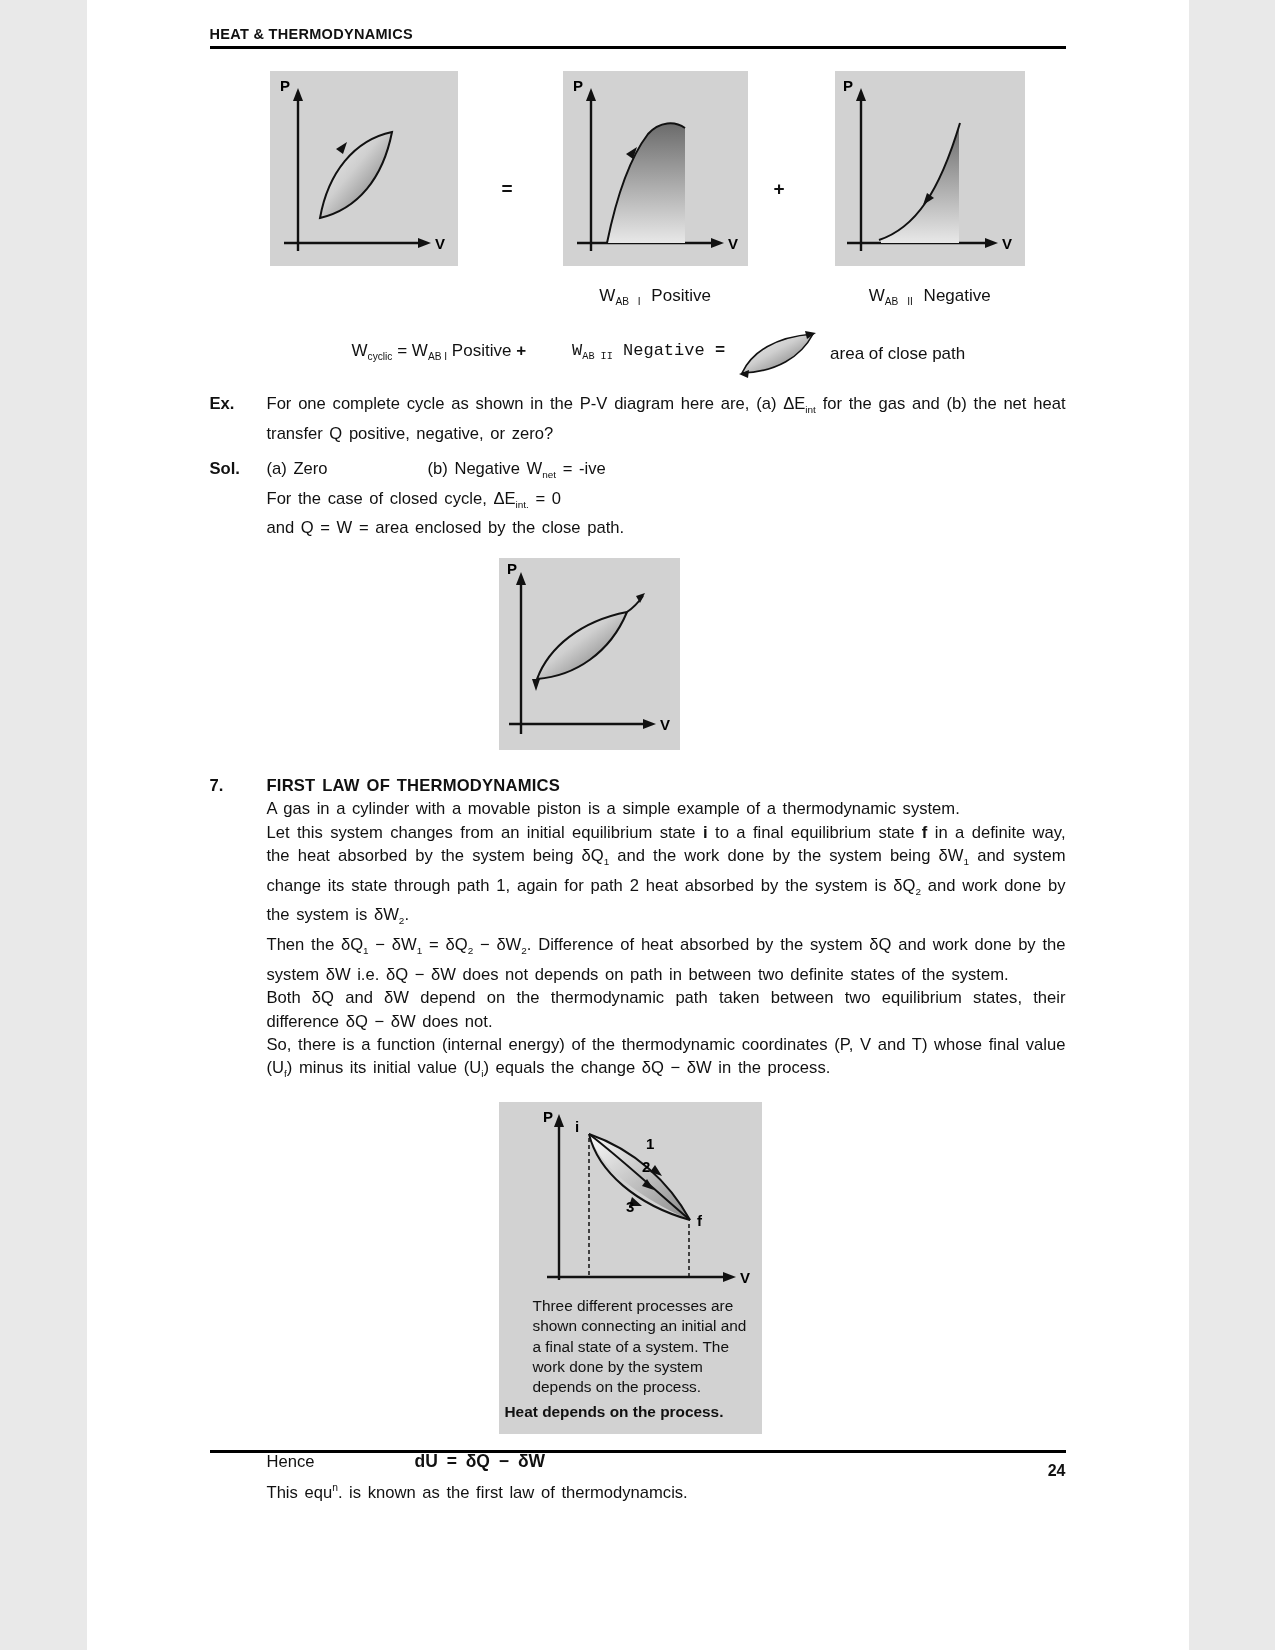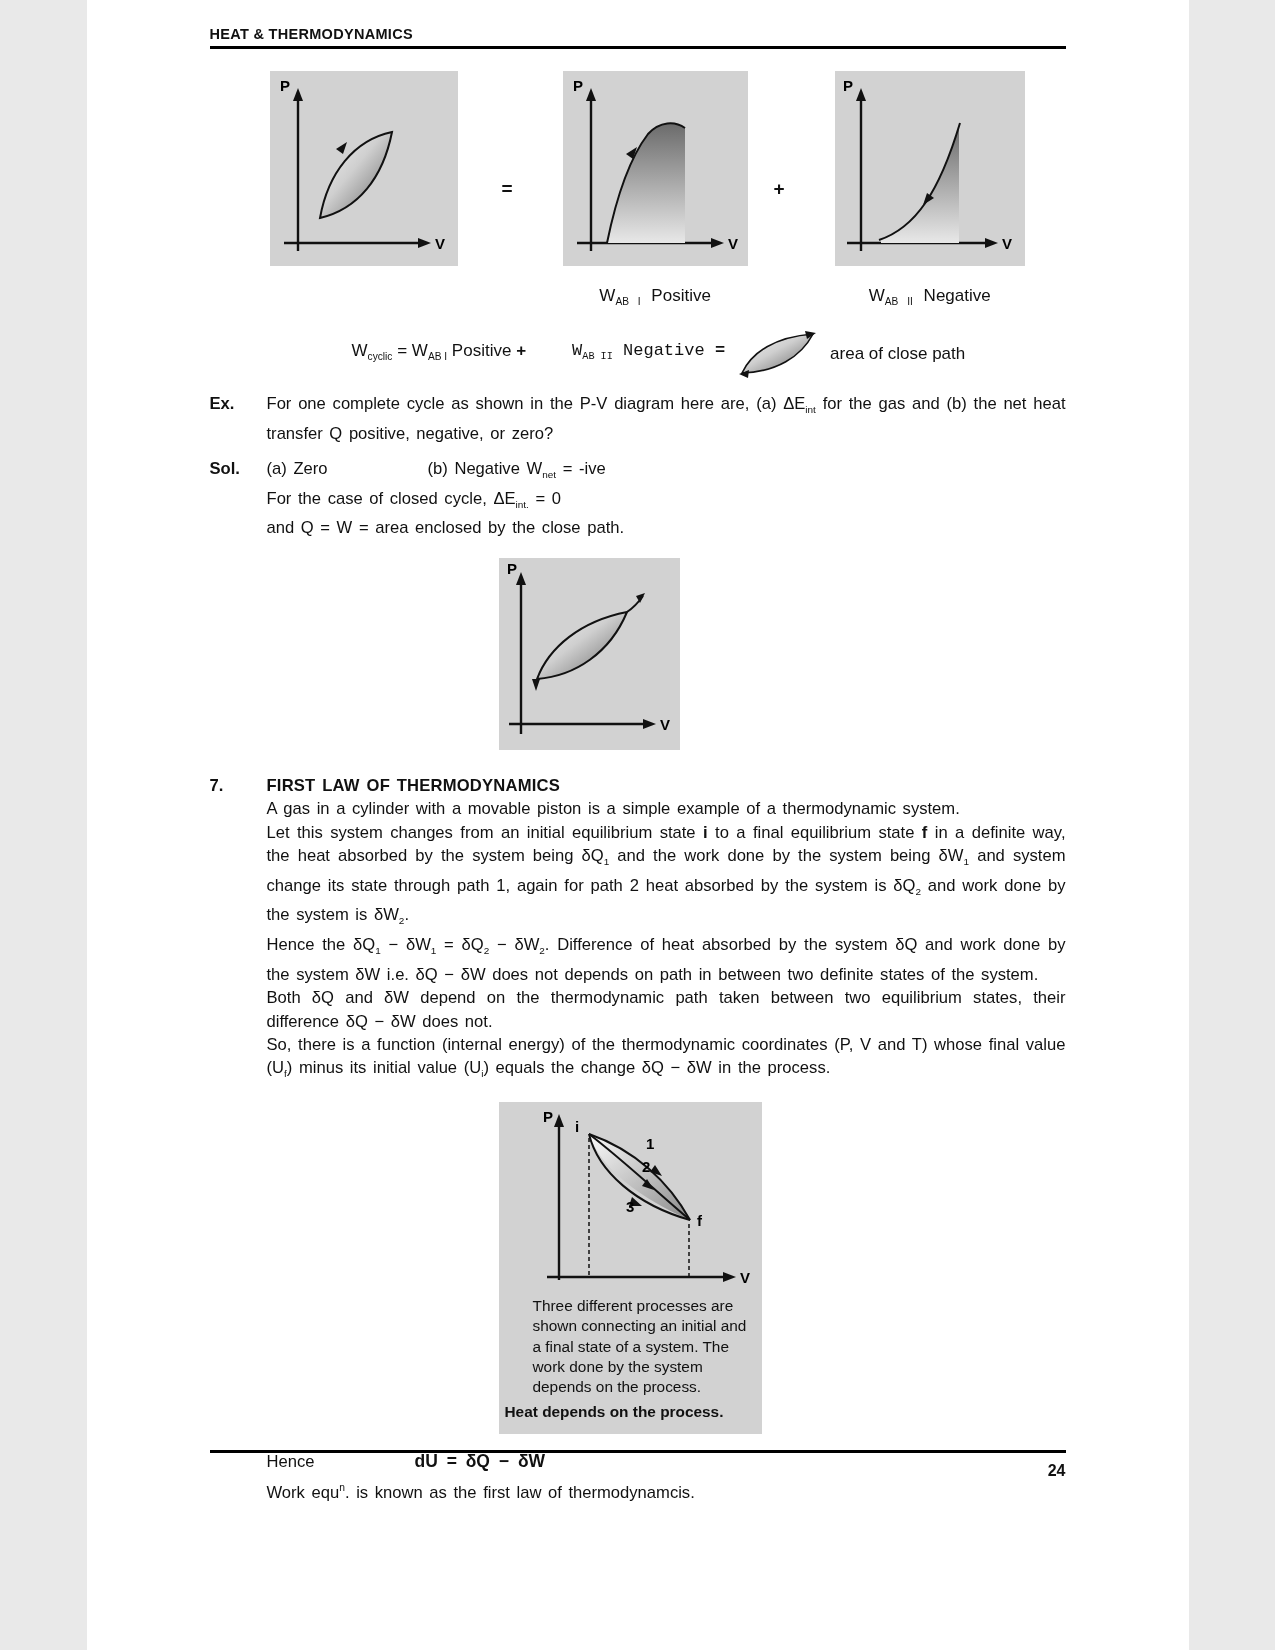--- a/index.html
+++ b/index.html
@@ -204,21 +204,21 @@
       </svg>
     </div>
 
     <div class="labeled-row section-row">
       <div class="row-label">7.</div>
       <div class="row-text">FIRST LAW OF THERMODYNAMICS</div>
     </div>
 
     <div class="para">A gas in a cylinder with a movable piston is a simple example of a thermodynamic system.</div>
     <div class="para"><span>Let this system changes from an initial equilibrium state </span><span style="font-weight: bold;">i</span><span> to a final equilibrium state </span><span style="font-weight: bold;">f</span><span> in a definite way, the heat absorbed by the system being δQ</span><sub>1</sub><span> and the work done by the system being δW</span><sub>1</sub><span> and system change its state through path 1, again for path 2 heat absorbed by the system is δQ</span><sub>2</sub><span> and work done by the system is δW</span><sub>2</sub><span>.</span></div>
-    <div class="para"><span>Hence the δQ</span><sub>1</sub><span> − δW</span><sub>1</sub><span> = δQ</span><sub>2</sub><span> − δW</span><sub>2</sub><span>. Difference of heat absorbed by the system δQ and work done by the system δW i.e. δQ − δW does not depends on path in between two definite states of the system.</span></div>
+    <div class="para"><span>Then the δQ</span><sub>1</sub><span> − δW</span><sub>1</sub><span> = δQ</span><sub>2</sub><span> − δW</span><sub>2</sub><span>. Difference of heat absorbed by the system δQ and work done by the system δW i.e. δQ − δW does not depends on path in between two definite states of the system.</span></div>
     <div class="para">Both δQ and δW depend on the thermodynamic path taken between two equilibrium states, their difference δQ − δW does not.</div>
     <div class="para"><span>So, there is a function (internal energy) of the thermodynamic coordinates (P, V and T) whose final value (U</span><sub>f</sub><span>) minus its initial value (U</span><sub>i</sub><span>) equals the change δQ − δW in the process.</span></div>
 
     <div class="fig3">
       <svg width="263" height="192" viewBox="0 0 263 192">
         <defs>
           <linearGradient id="g6" x1="0" y1="0" x2="1" y2="1">
             <stop offset="0" stop-color="#fbfbfb"></stop>
               <stop offset="1" stop-color="#8a8a8a"></stop>
           </linearGradient>
@@ -246,21 +246,21 @@
         <text x="127" y="110" class="fig3-label">3</text>
       </svg>
       <div class="caption">Three different processes are shown connecting an initial and a final state of a system. The work done by the system depends on the process.</div>
       <div class="caption-bold">Heat depends on the process.</div>
     </div>
 
     <div class="hence-row">
       <span>Hence</span>
       <span class="hence-eq">dU = δQ − δW</span>
     </div>
-    <div class="para last-line"><span>Work equ</span><sup>n</sup><span>. is known as the first law of thermodynamcis.</span></div>
+    <div class="para last-line"><span>This equ</span><sup>n</sup><span>. is known as the first law of thermodynamcis.</span></div>
 
   </div>
 
   <div class="footer">
     <div class="footer-line"></div>
     <div class="page-num">24</div>
   </div>
 
 </div>
 

